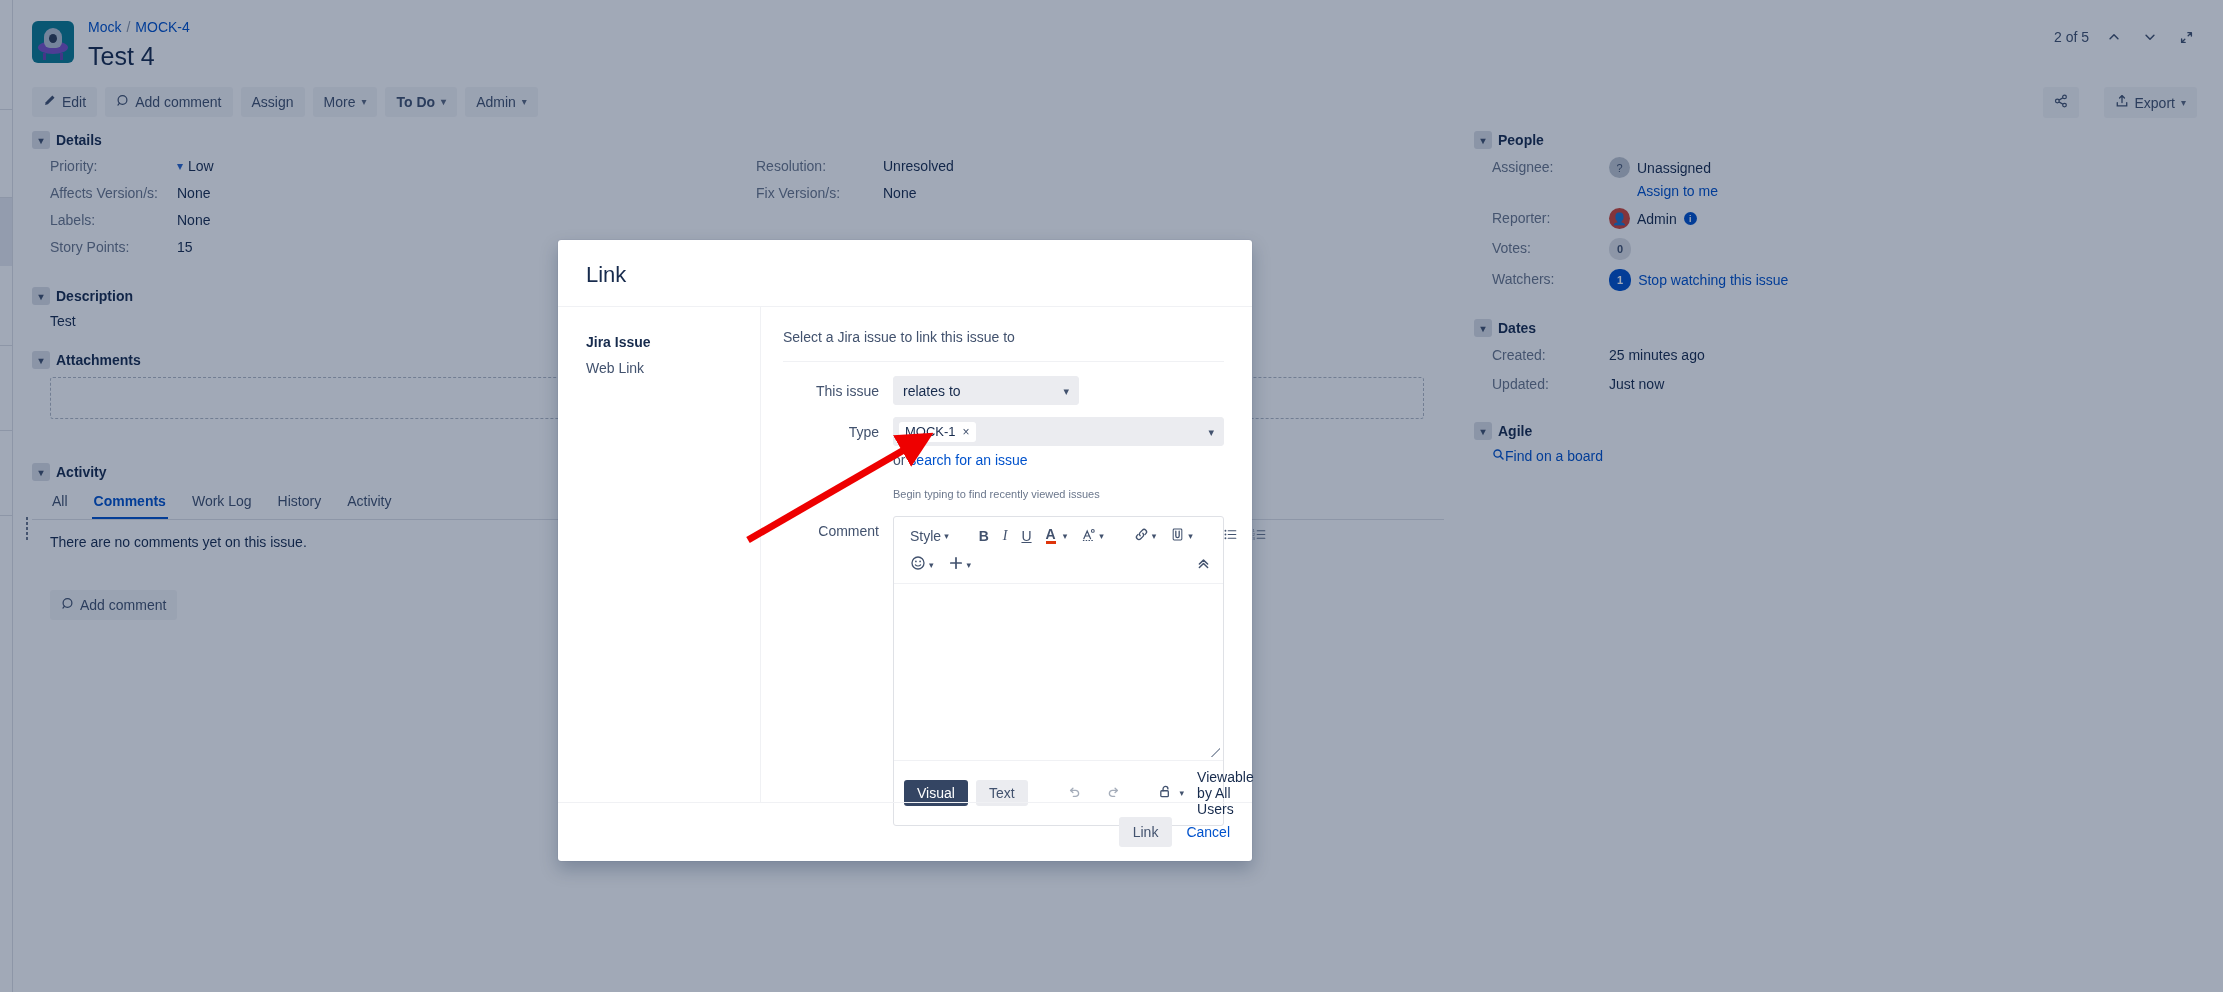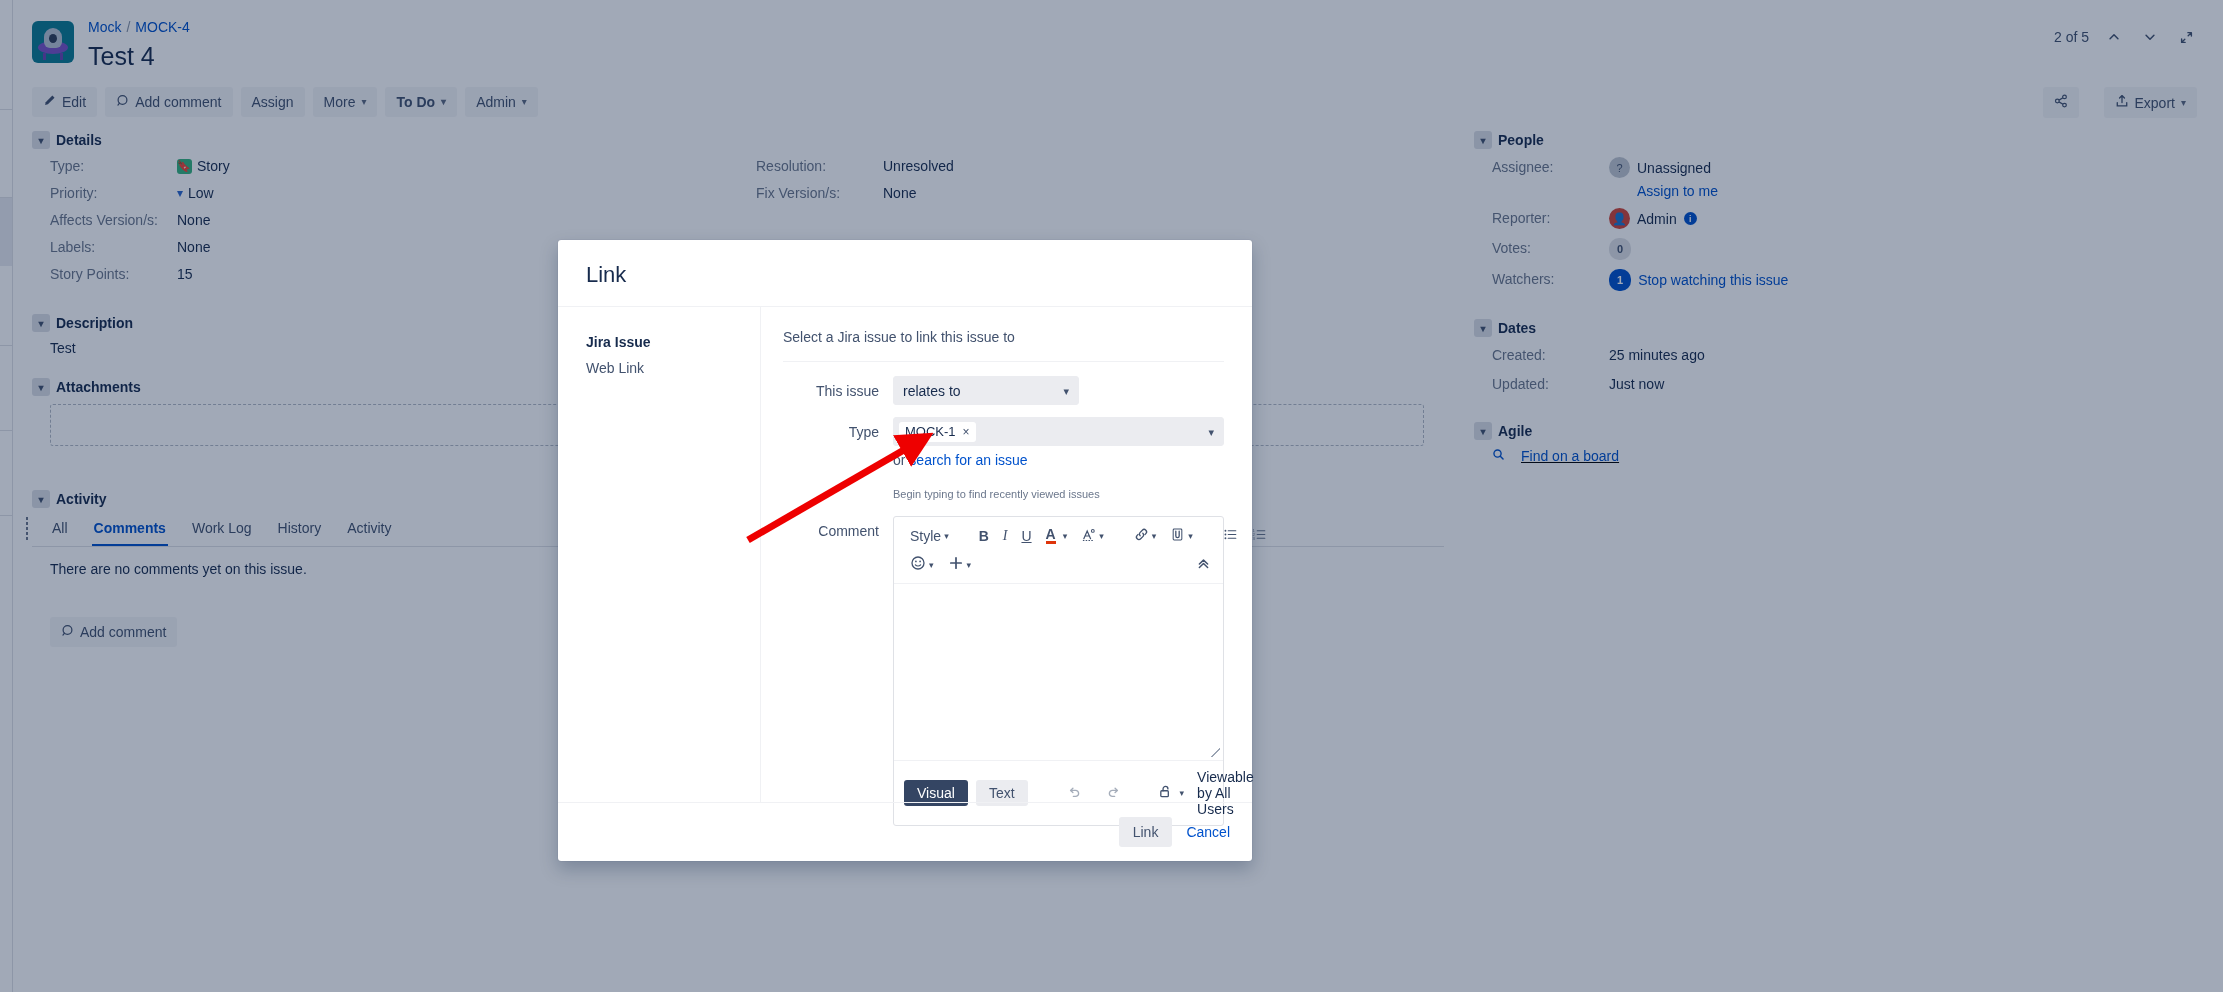--- a/index.html
+++ b/index.html
@@ -188,21 +188,21 @@
     width: 13px; height: 13px; border-radius: 50%;
     background: #0052cc; color: #fff; font-size: 9px; font-weight: bold;
     display: inline-flex; align-items: center; justify-content: center;
   }
   .pill {
     background: #dfe1e6; color: #42526e; border-radius: 10px;
     font-size: 11px; font-weight: bold; padding: 1px 8px;
   }
   .pill.blue { background: #0052cc; color: #fff; }
   .assign-me { padding-left: 163px; font-size: 14px; margin: -4px 0 9px; }
-  .find-board { padding-left: 18px; font-size: 14px; display:flex; gap:16px;text-decoration:underline; }
+  .find-board { padding-left: 18px; font-size: 14px; display:flex; gap:0; }
 
   
   .modal {
     position: absolute; z-index: 100;
     left: 558px; top: 240px;
     width: 694px; height: 621px;
     background: #fff; border-radius: 3px;
     box-shadow: 0 0 1px rgba(9,30,66,.31), 0 8px 18px rgba(9,30,66,.25);
     display: flex; flex-direction: column;
   }
@@ -413,27 +413,20 @@
         <div class="col-main">
 
           <div class="sect-hd">
             <span class="chev">▾</span>
             <span>Details</span>
           </div>
 
           <div class="fields">
             <div class="fcol">
               <div class="frow">
-                <div class="flabel">Type:</div>
-                <div class="fval">
-                  <span class="story-ico">🔖</span>
-                  <span>Story</span>
-                </div>
-              </div>
-              <div class="frow">
                 <div class="flabel">Priority:</div>
                 <div class="fval">
                   <span class="prio-ico">▾</span>
                   <span>Low</span>
                 </div>
               </div>
               <div class="frow">
                 <div class="flabel">Affects Version/s:</div>
                 <div class="fval">None</div>
               </div>

